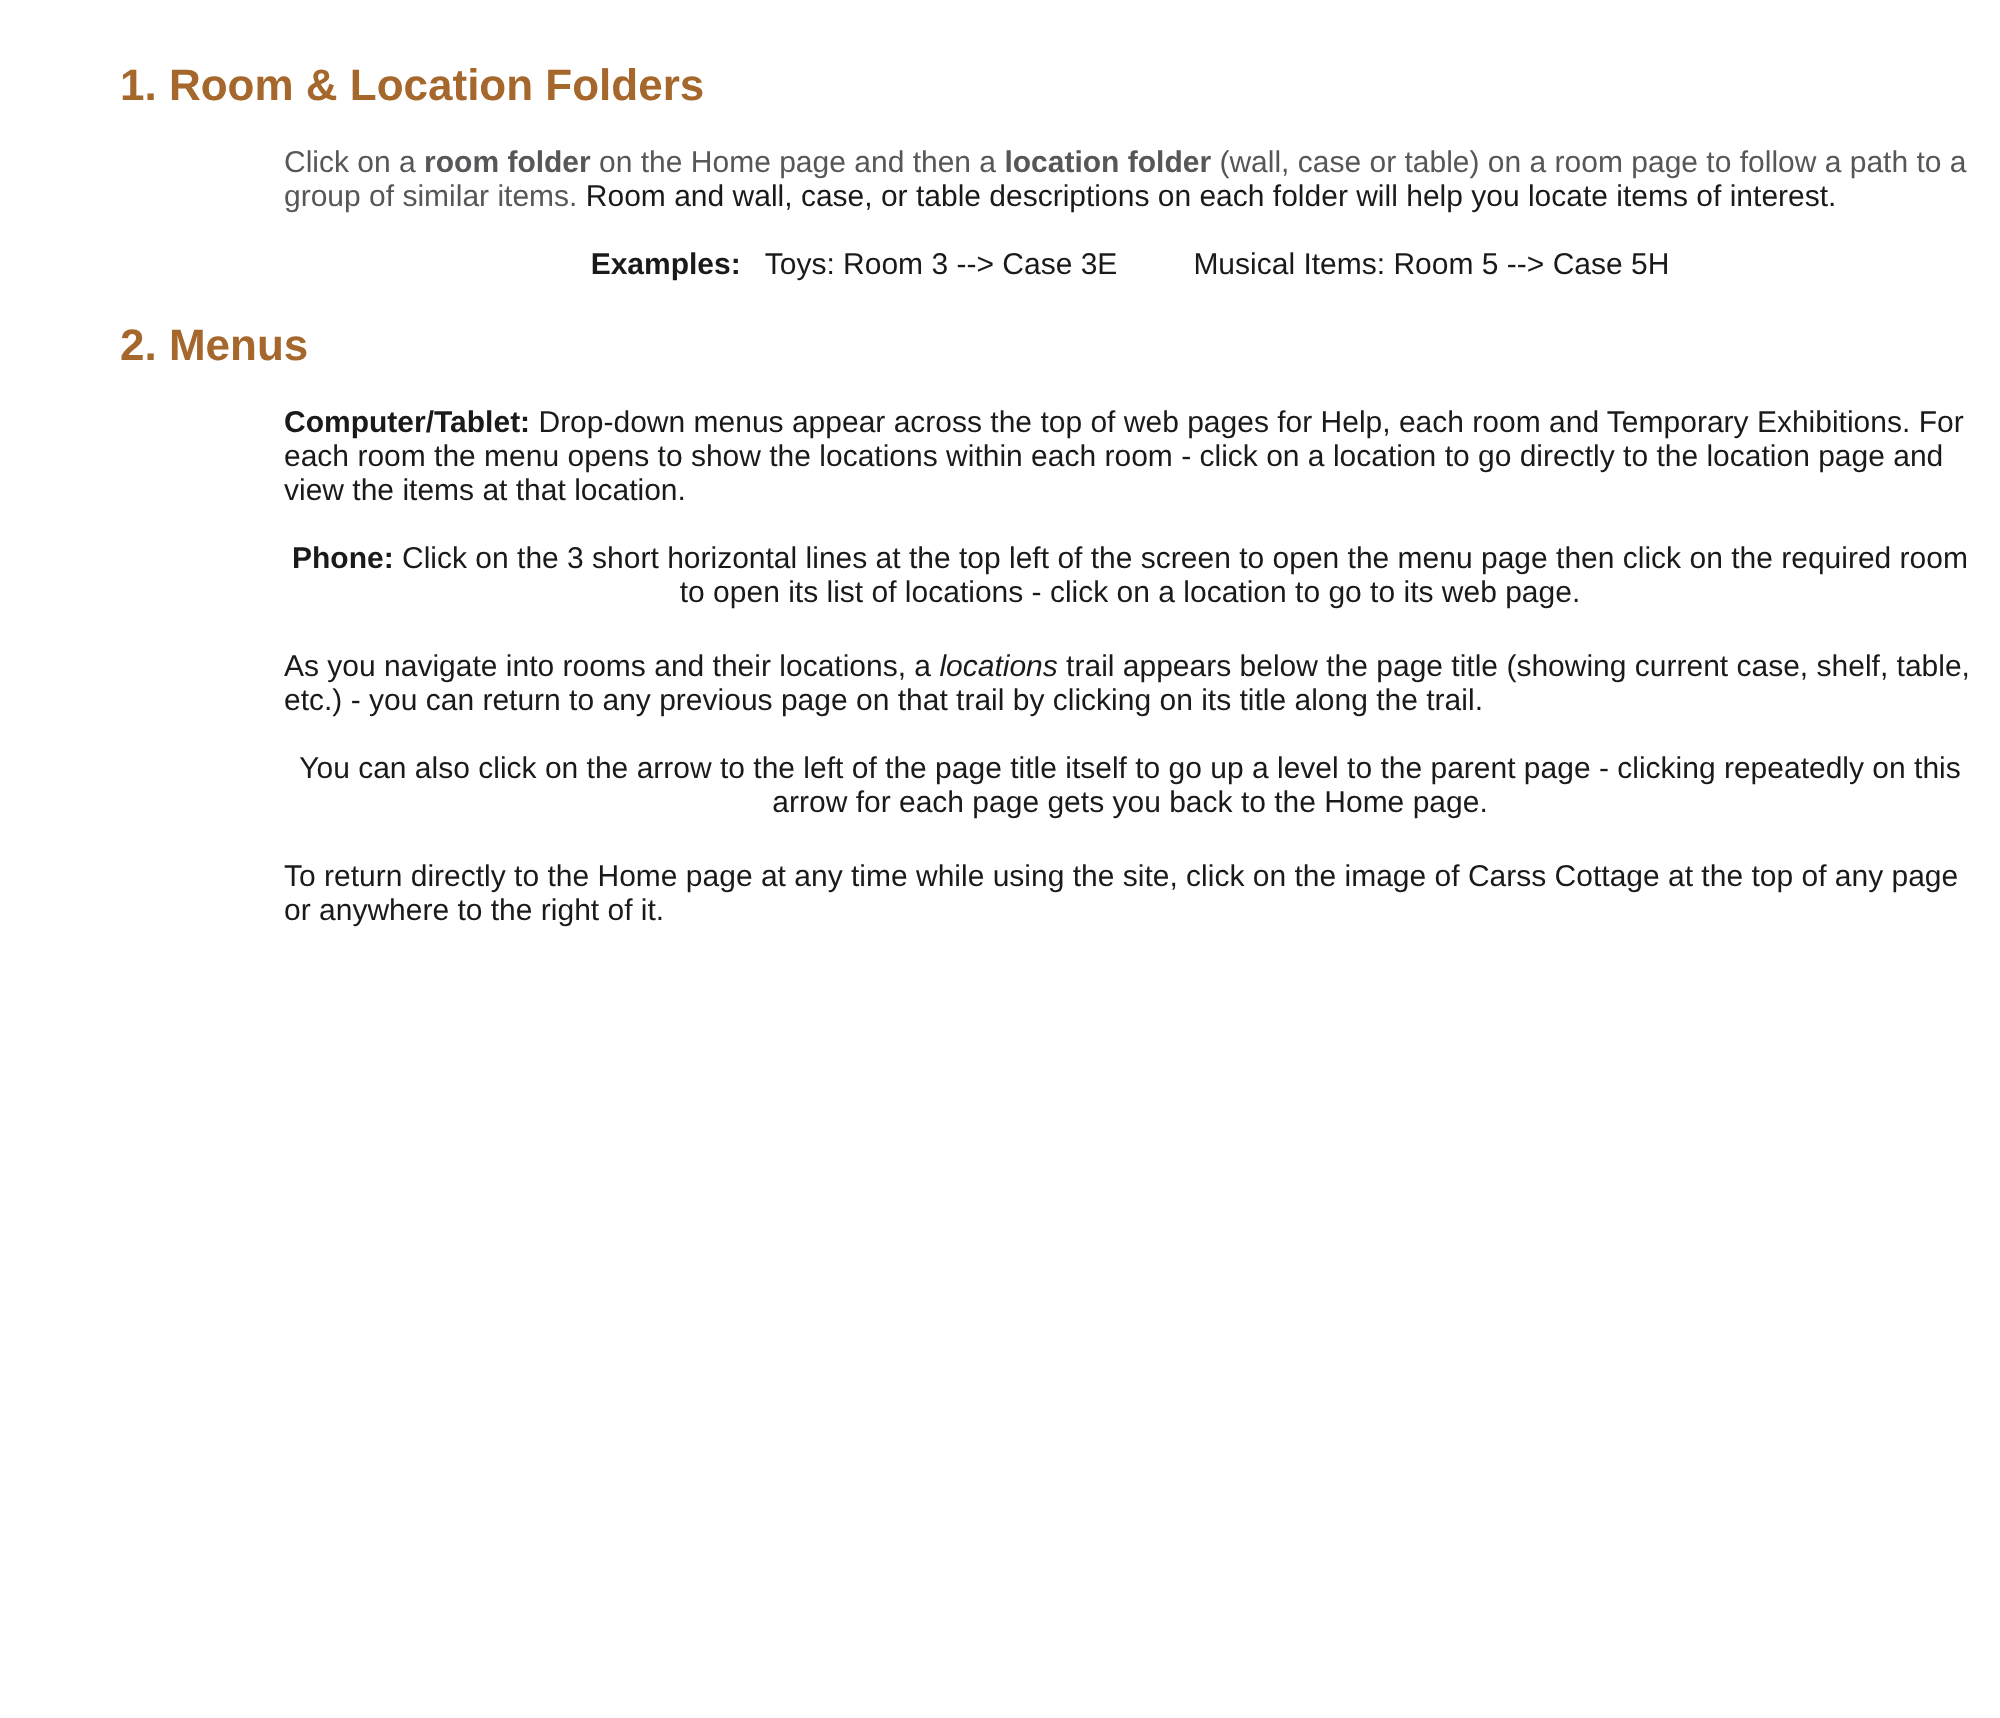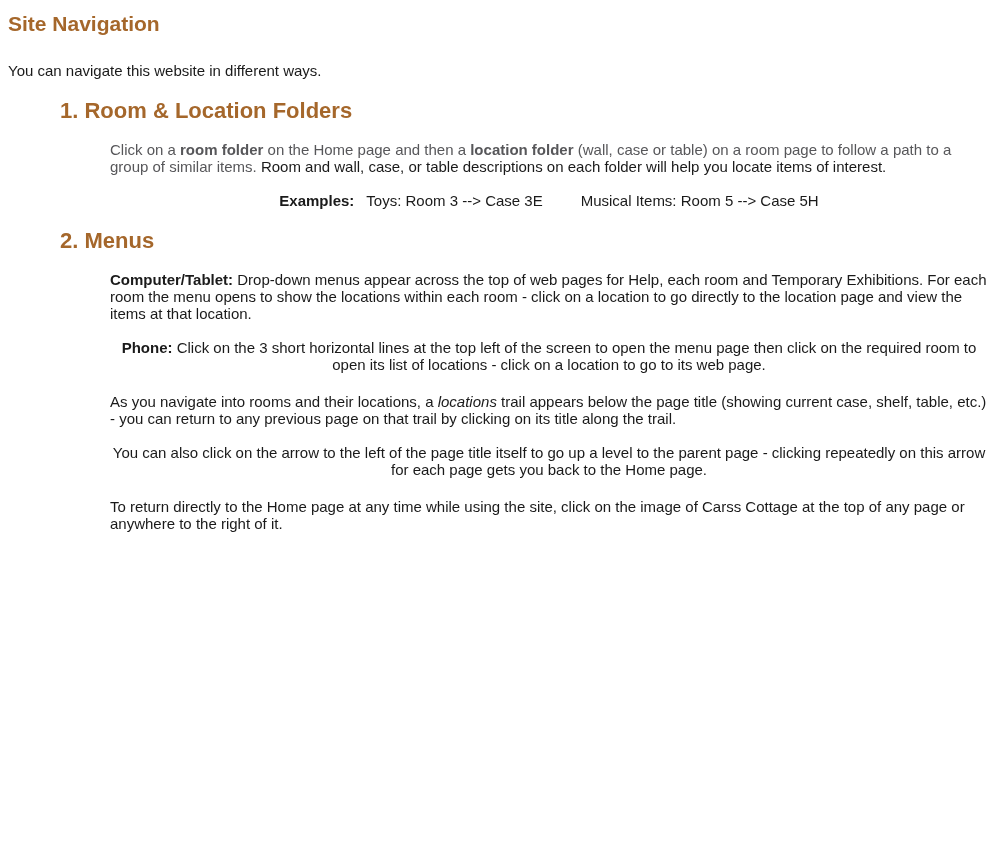--- a/index.html
+++ b/index.html
@@ -28,36 +28,35 @@
     font-weight: bold;
     color: var(--accent, #a5672b);
     line-height: 21px;
     margin: 21px 0 0 52px;
   }
   .section-body { margin-left: 102px; width: 878px; }
   .para {
     font-size: 15px;
     line-height: 17px;
     margin-top: 20px;
+    margin-left: 32px;
   }
   .para + .para { margin-top: 17px; text-align: center; }
   .muted { color: var(--muted, #57575a); }
   .bold { font-weight: bold; }
   .italic { font-style: italic; }
   .ex-first { margin-left: 12px; }
   .ex-second { margin-left: 38px; }
 </style>
 </head>
 <body>
 
 <div class="page">
 
-  <h1 class="page-title">Site Navigation</h1>
 
-  <p class="intro">You can navigate this website in different ways.</p>
 
   <section>
     <h2 class="section-heading">1. Room &amp; Location Folders</h2>
     <div class="section-body">
       <p class="para"><span class="muted">Click on a </span><span class="muted bold">room folder</span><span class="muted"> on the Home page and then a </span><span class="muted bold">location folder</span><span class="muted"> (wall, case or table) on a room page to follow a path to a group of similar items. </span><span>Room and wall, case, or table descriptions on each folder will help you locate items of interest.</span></p>
       <p class="para"><span class="bold">Examples:</span><span class="ex-first">Toys: Room 3 --&gt; Case 3E</span><span class="ex-second">Musical Items: Room 5 --&gt; Case 5H</span></p>
     </div>
   </section>
 
   <section>

